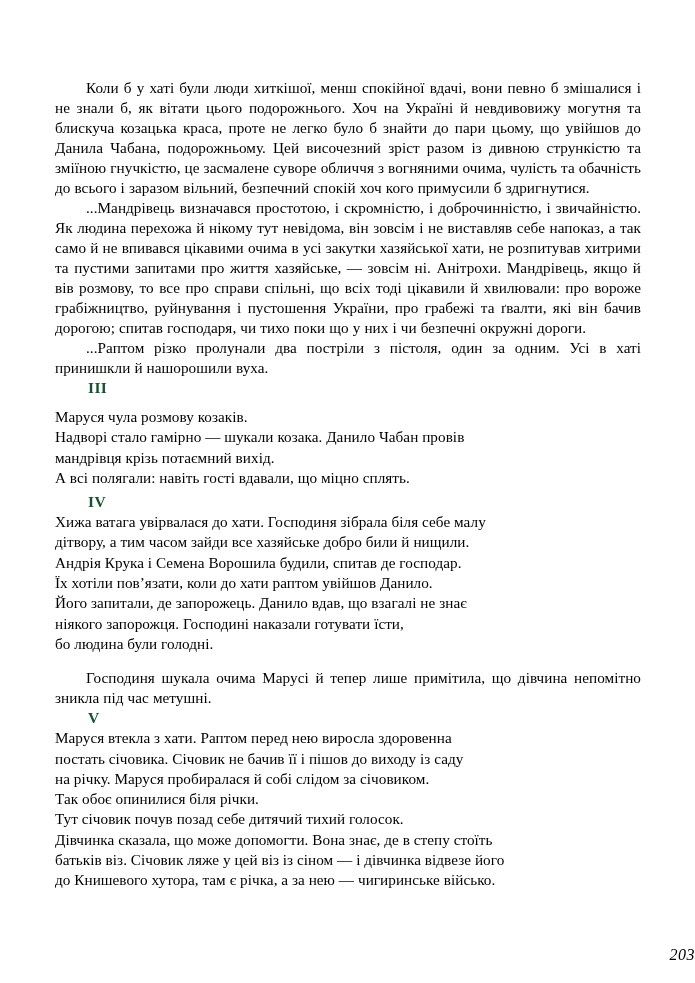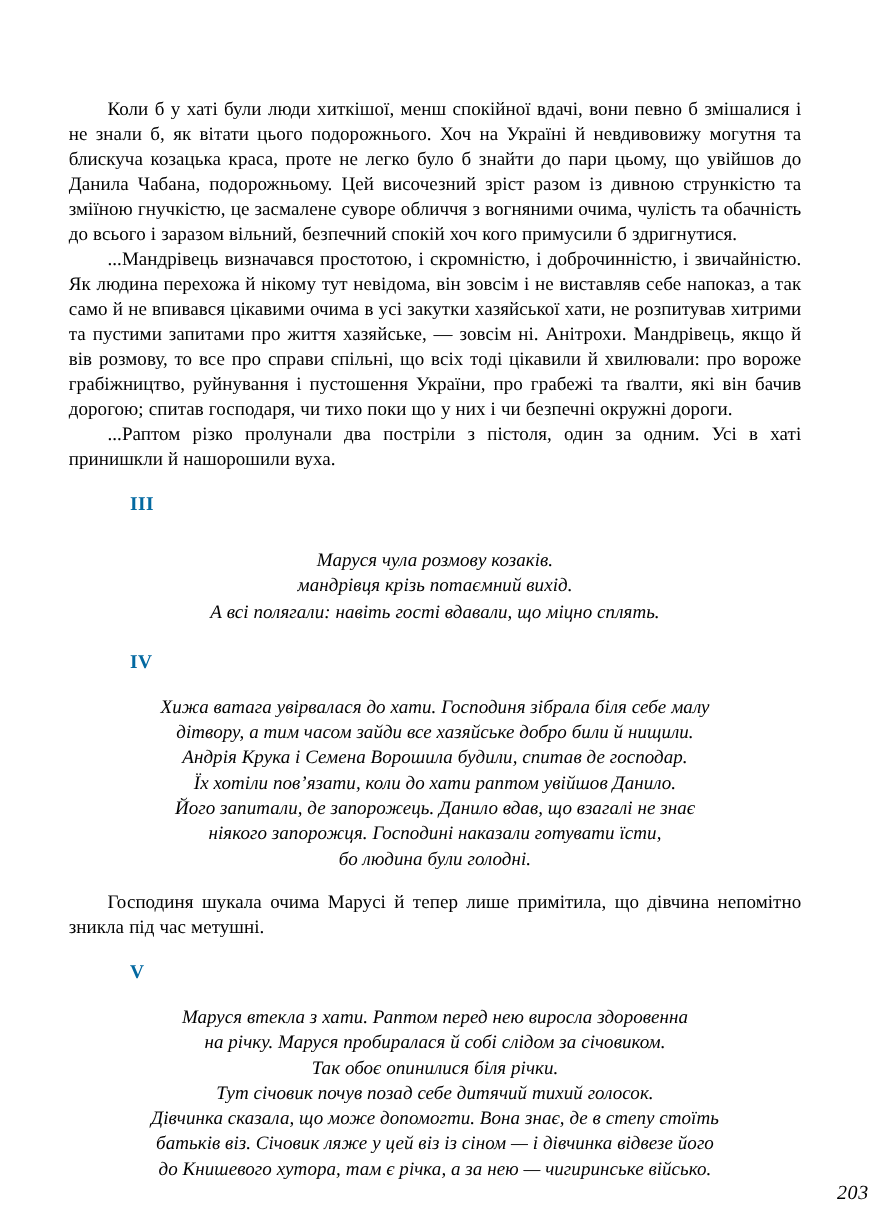--- a/index.html
+++ b/index.html
@@ -42,33 +42,32 @@
     word-spacing: 0.2px;
     -webkit-hyphens: none;
     hyphens: none;
   }
 
   
   .roman {
     font-size: 15.5px;
     line-height: 20px;
     font-weight: bold;
-    color: #0369a1;
-    margin: 16px;
+    color: #14532d;
+    margin: 0;
     padding-left: 33px;
     letter-spacing: 0.4px;
   }
 
   
   .italic-block {
     margin: 0;
-    font-style: italic;
     font-size: 15.2px;
     line-height: 20.3px;
-    text-align: center;
+    text-align: left;
     letter-spacing: 0.05px;
   }
 
   .italic-block .ln {
     display: block;
     white-space: nowrap;
   }
 
   .gap-sm { height: 4px; }
   .gap-md { height: 9px; }
@@ -98,20 +97,21 @@
 
     <p class="body-par">...Раптом різко пролунали два постріли з пістоля, один за одним. Усі в хаті принишкли й нашорошили вуха.</p>
 
     <div class="roman">III</div>
 
 
     <div class="gap-md"></div>
 
     <div class="italic-block">
       <span class="ln">Маруся чула розмову козаків.</span>
+      <span class="ln">Надворі стало гамірно — шукали козака. Данило Чабан провів</span>
       <span class="ln">мандрівця крізь потаємний вихід.</span>
       <span class="ln">А всі полягали: навіть гості вдавали, що міцно сплять.</span>
     </div>
 
     <div class="gap-sm"></div>
 
     <div class="roman">IV</div>
 
     <div class="italic-block">
       <span class="ln">Хижа ватага увірвалася до хати. Господиня зібрала біля себе малу</span>
@@ -124,20 +124,21 @@
     </div>
 
     <div class="gap-lg"></div>
 
     <p class="body-par">Господиня шукала очима Марусі й тепер лише примітила, що дівчина непомітно зникла під час метушні.</p>
 
     <div class="roman">V</div>
 
     <div class="italic-block">
       <span class="ln">Маруся втекла з хати. Раптом перед нею виросла здоровенна</span>
+      <span class="ln">постать січовика. Січовик не бачив її і пішов до виходу із саду</span>
       <span class="ln">на річку. Маруся пробиралася й собі слідом за січовиком.</span>
       <span class="ln">Так обоє опинилися біля річки.</span>
       <span class="ln">Тут січовик почув позад себе дитячий тихий голосок.</span>
       <span class="ln">Дівчинка сказала, що може допомогти. Вона знає, де в степу стоїть</span>
       <span class="ln">батьків віз. Січовик ляже у цей віз із сіном — і дівчинка відвезе його</span>
       <span class="ln">до Книшевого хутора, там є річка, а за нею — чигиринське військо.</span>
     </div>
 
   </div>
 

